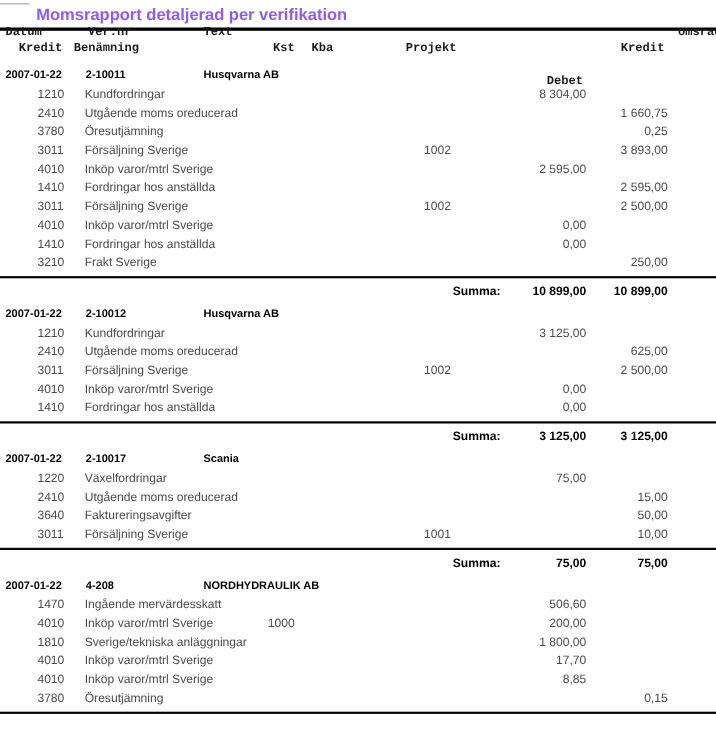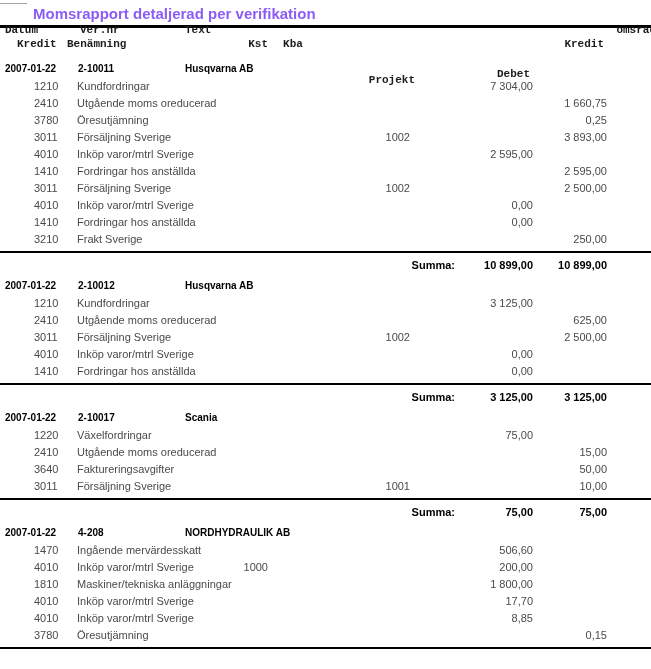--- a/index.html
+++ b/index.html
@@ -17,21 +17,21 @@
   .r1{top:0;}
   .r2{top:14px;}
   .h-datum{left:5px;}
   .h-vernr{left:80px;}
   .h-text{left:185px;}
   .h-omsrad{left:592px;width:64px;text-align:right;}
   .h-konto{left:17px;}
   .h-benamning{left:67px;}
   .h-kst{left:188px;width:80px;text-align:right;}
   .h-kba{left:258px;width:70px;text-align:center;}
-  .h-projekt{left:335px;width:80px;text-align:right;margin-top:36px;}
+  .h-projekt{left:335px;width:80px;text-align:right;}
   .h-debet{left:430px;width:100px;text-align:right;margin-top:30px;}
   .h-kredit{left:504px;width:100px;text-align:right;}
   #blocks{position:absolute;top:62px;left:0;width:651px;}
   .ver-header{position:relative;height:16px;line-height:14px;font-weight:bold;font-size:10px;color:#000000;}
   .vh{position:absolute;top:0;white-space:nowrap;}
   .vh-date{left:5px;}
   .vh-vernr{left:78px;}
   .vh-name{left:185px;}
   .row{position:relative;height:17px;}
   .cell{position:absolute;top:0;line-height:17px;white-space:nowrap;}
@@ -73,21 +73,21 @@
   <div id="blocks">
       <div class="ver-block">
         <div class="ver-header">
           <span class="vh vh-date">2007-01-22</span>
           <span class="vh vh-vernr">2-10011</span>
           <span class="vh vh-name">Husqvarna AB</span>
         </div>
         <div class="row">
           <span class="cell konto">1210</span>
           <span class="cell benamning">Kundfordringar</span>
-          <span class="cell num debet">7 304,00</span>
+          <span class="cell num debet">8 304,00</span>
         </div>
         <div class="row">
           <span class="cell konto">2410</span>
           <span class="cell benamning">Utgående moms oreducerad</span>
           <span class="cell num kredit">1 660,75</span>
           <span class="cell num omsrad">10</span>
         </div>
         <div class="row">
           <span class="cell konto">3780</span>
           <span class="cell benamning">Öresutjämning</span>
@@ -230,21 +230,21 @@
           <span class="cell num omsrad">48</span>
         </div>
         <div class="row">
           <span class="cell konto">4010</span>
           <span class="cell benamning">Inköp varor/mtrl Sverige</span>
           <span class="cell num kst">1000</span>
           <span class="cell num debet">200,00</span>
         </div>
         <div class="row">
           <span class="cell konto">1810</span>
-          <span class="cell benamning">Maskiner/tekniska anläggningar</span>
+          <span class="cell benamning">Sverige/tekniska anläggningar</span>
           <span class="cell num debet">1 800,00</span>
         </div>
         <div class="row">
           <span class="cell konto">4010</span>
           <span class="cell benamning">Inköp varor/mtrl Sverige</span>
           <span class="cell num debet">17,70</span>
         </div>
         <div class="row">
           <span class="cell konto">4010</span>
           <span class="cell benamning">Inköp varor/mtrl Sverige</span>

